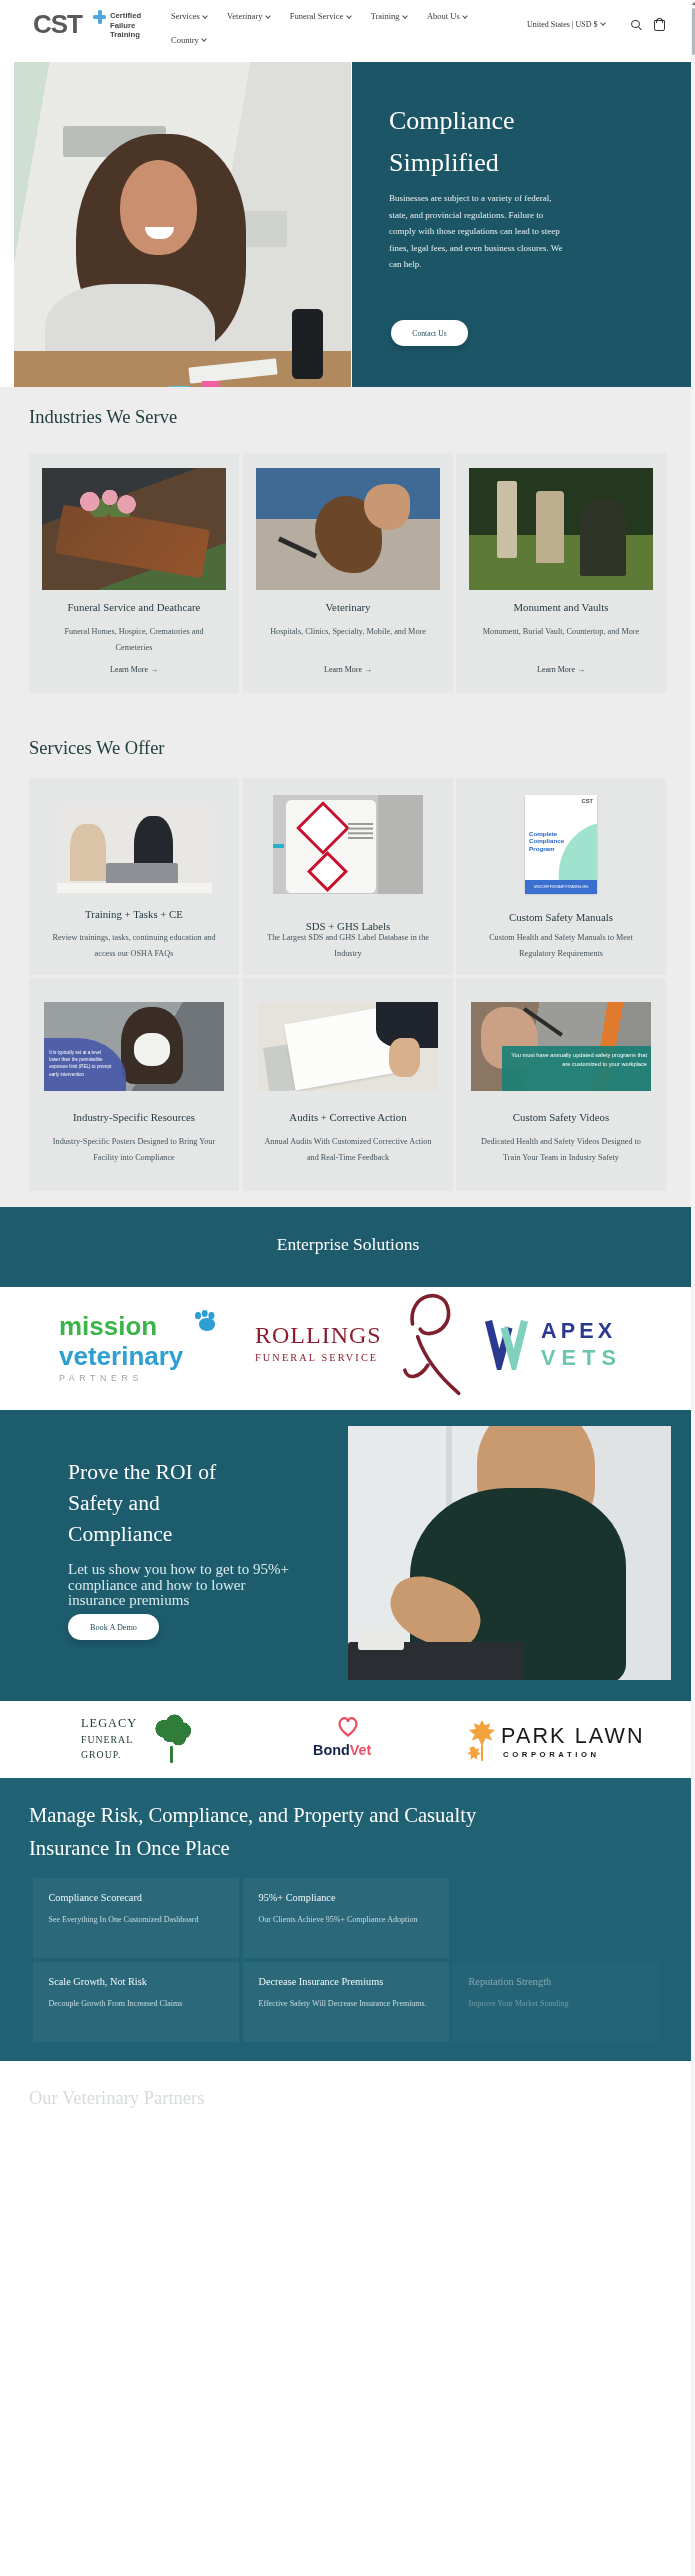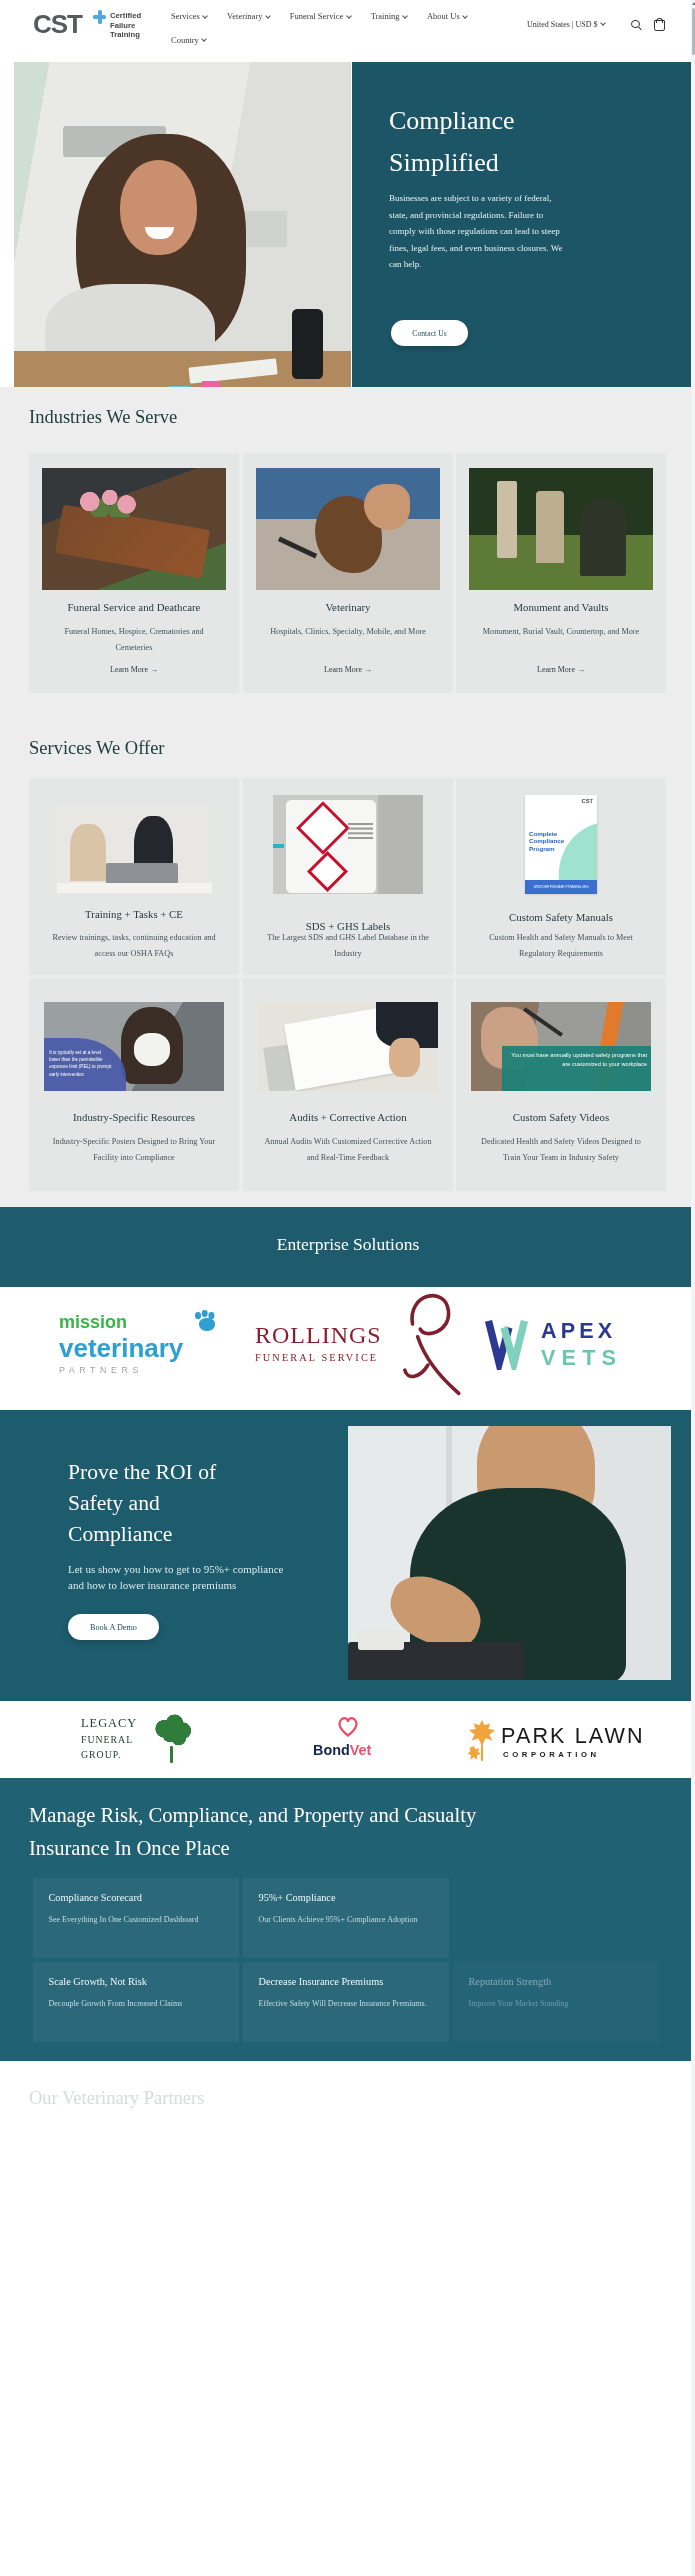--- a/index.html
+++ b/index.html
@@ -48,35 +48,35 @@
   .card{background:#e5e6e6;}
   .card-title{left:0;right:0;text-align:center;font-size:10.8px;color:#253b42;}
   .card-desc{left:0;right:0;text-align:center;font-size:8.2px;line-height:15.5px;color:#44545b;}
   .learn{left:0;right:0;text-align:center;font-size:8px;color:#2c3d44;cursor:pointer;}
 
   
   .ent-banner{left:0;top:1207px;width:696px;height:80px;background:#1e5b6c;}
   .ent-title{left:0;right:0;top:27px;text-align:center;font-size:17.5px;color:#fff;}
   .roi-sec{left:0;top:1410px;width:696px;height:291px;background:#1d5c6d;}
   .roi-title{left:68px;top:47px;font-size:21.6px;line-height:31px;color:#fff;}
-  .roi-body{left:68px;top:152px;width:227px;font-size:11px;line-height:15.5px;color:#dcebee;}
+  .roi-body{left:68px;top:152px;width:227px;font-size:15px;line-height:15.5px;color:#dcebee;}
   .roi-cta{left:68px;top:204px;width:91px;height:26px;font-size:8.2px;}
   .roi-photo{left:348px;top:15.5px;width:323px;height:254px;overflow:hidden;
       background:linear-gradient(90deg,#e7eaea 0 55%,#dfe3e3 55%);}
 
   .manage-sec{left:0;top:1778px;width:696px;height:283px;background:#206173;}
   .manage-title{left:29px;top:20.6px;font-size:20.6px;line-height:33px;color:#fff;}
   .mcard{background:rgba(255,255,255,0.05);width:206px;height:80px;}
   .mcard-title{left:15.5px;top:14.4px;font-size:10.3px;color:#f2f8f9;}
   .mcard-desc{left:15.5px;top:35px;width:170px;font-size:8px;line-height:13px;color:#c9dde3;}
 
   .partners-h{left:29px;top:2088px;font-size:18.5px;color:#c9cfcf;opacity:.75;}
 
   
-  .mission-l1{font-family:"Liberation Sans",sans-serif;font-weight:bold;font-size:18px;color:#3bb54a;line-height:1;}
+  .mission-l1{font-family:"Liberation Sans",sans-serif;font-weight:bold;font-size:26px;color:#3bb54a;line-height:1;}
   .mission-l2{font-family:"Liberation Sans",sans-serif;font-weight:bold;font-size:26px;color:#2d9fd3;line-height:1;}
   .mission-l3{font-family:"Liberation Sans",sans-serif;font-size:8.8px;letter-spacing:4.6px;color:#a3a3a3;}
   .paw{left:140px;top:0px;width:15.5px;height:12.4px;background:#2d9fd3;border-radius:46% 46% 50% 50%;}
   .paw::before{content:'';position:absolute;left:-4.1px;top:-6.2px;width:5.7px;height:6.7px;background:#2d9fd3;
       border-radius:50%;box-shadow:6.7px -2.1px 0 #2d9fd3,13.4px 0 0 #2d9fd3;}
   .rollings-l1{font-size:24px;color:#8c1d2f;letter-spacing:1px;line-height:1;}
   .rollings-l2{font-size:10.3px;color:#8c1d2f;letter-spacing:2.1px;}
   .apex-l1{font-family:"Liberation Sans",sans-serif;font-weight:bold;font-size:21.6px;letter-spacing:4.1px;color:#2b3990;line-height:1;}
   .apex-l2{font-family:"Liberation Sans",sans-serif;font-weight:bold;font-size:21.6px;letter-spacing:6.2px;color:#6cc5af;line-height:1;}
   .legacy-t{font-size:12.4px;color:#1d3a2d;letter-spacing:1px;line-height:15.5px;}

